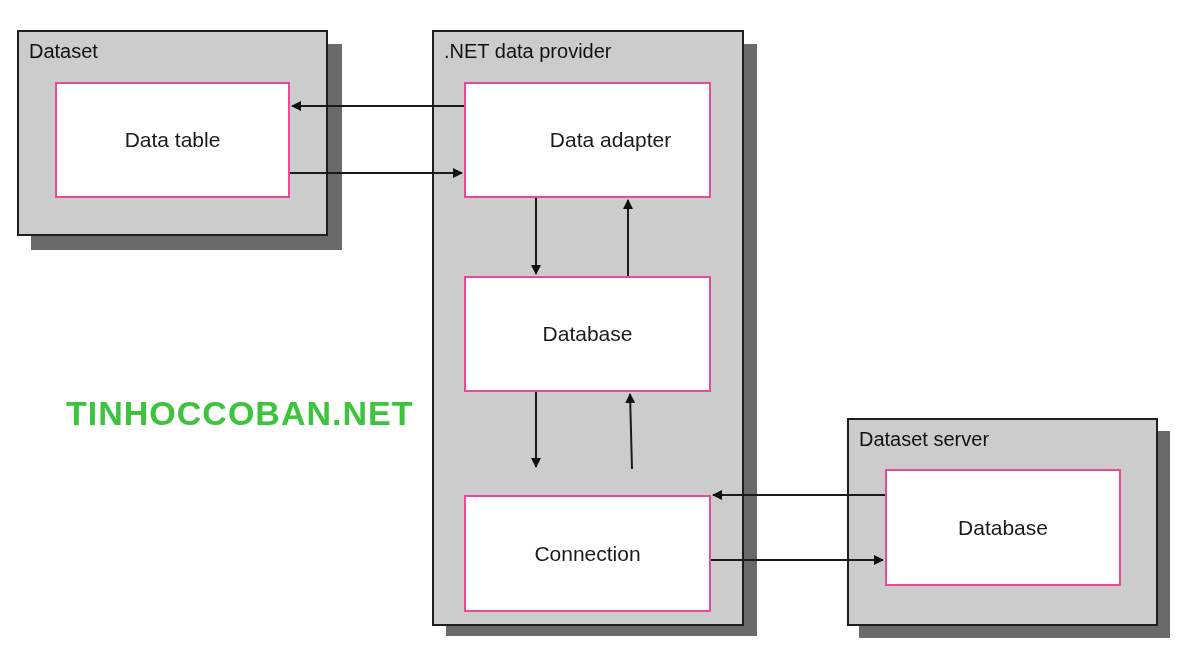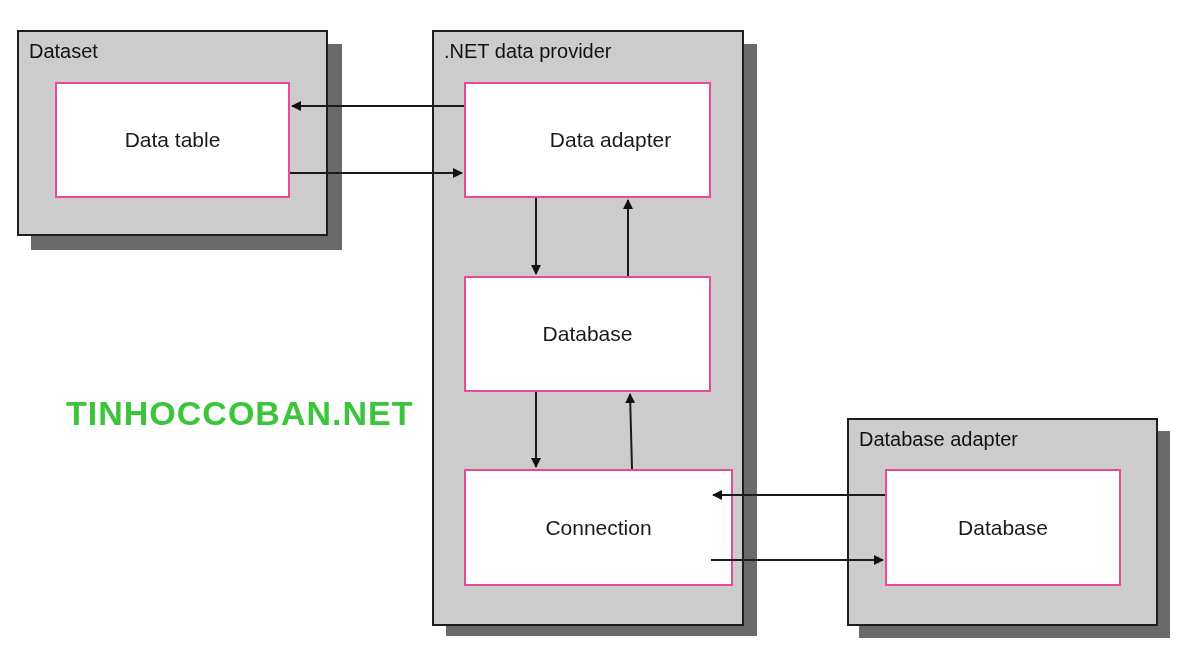--- a/index.html
+++ b/index.html
@@ -29,27 +29,27 @@
 <div class="shadow" style="left:446px; top:44px; width:311px; height:592px;"></div>
 <div class="container" style="left:432px; top:30px; width:312px; height:596px;text-align:center;">
   <span class="container-title">.NET data provider</span>
 </div>
 <div class="box" style="left:464px; top:82px; width:247px; height:116px;padding-left:46px;">
   <span class="box-label">Data adapter</span>
 </div>
 <div class="box" style="left:464px; top:276px; width:247px; height:116px;">
   <span class="box-label">Database</span>
 </div>
-<div class="box" style="left:464px; top:469px; width:269px; height:117px;">
+<div class="box" style="left:464px; top:495px; width:247px; height:117px;">
   <span class="box-label">Connection</span>
 </div>
 
 <div class="shadow" style="left:859px; top:431px; width:311px; height:207px;"></div>
 <div class="container" style="left:847px; top:418px; width:311px; height:208px;">
-  <span class="container-title">Database adapter</span>
+  <span class="container-title">Dataset server</span>
 </div>
 <div class="box" style="left:885px; top:469px; width:236px; height:117px;">
   <span class="box-label">Database</span>
 </div>
 
 <svg class="arrows" viewBox="0 0 1200 672">
   <defs>
     <marker id="ah" markerWidth="10" markerHeight="10" refX="9" refY="5" orient="auto" markerUnits="userSpaceOnUse" viewBox="0 0 10 10">
       <path d="M0,0 L10,5 L0,10 z" fill="#111"></path>
     </marker>

